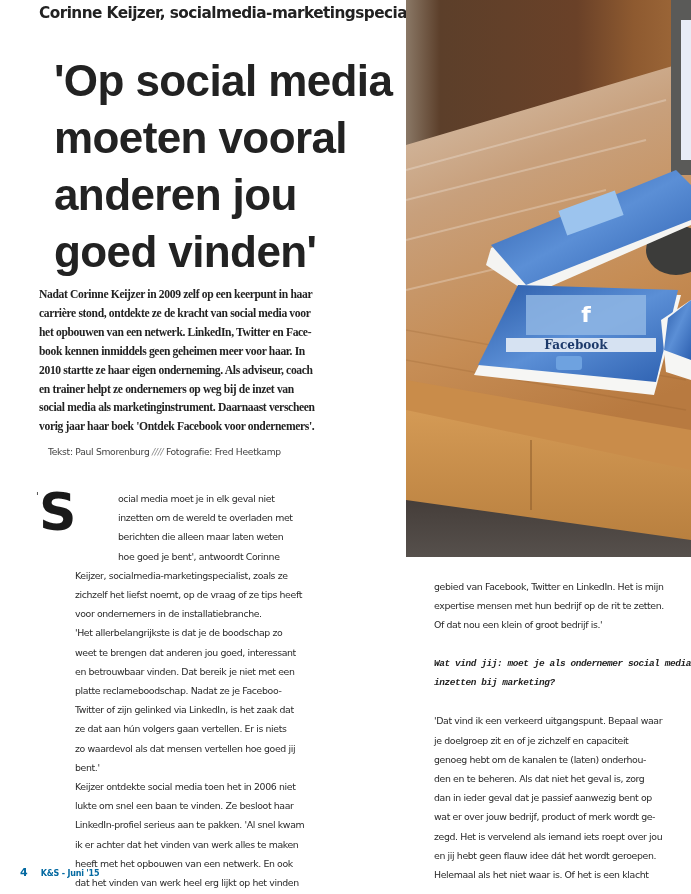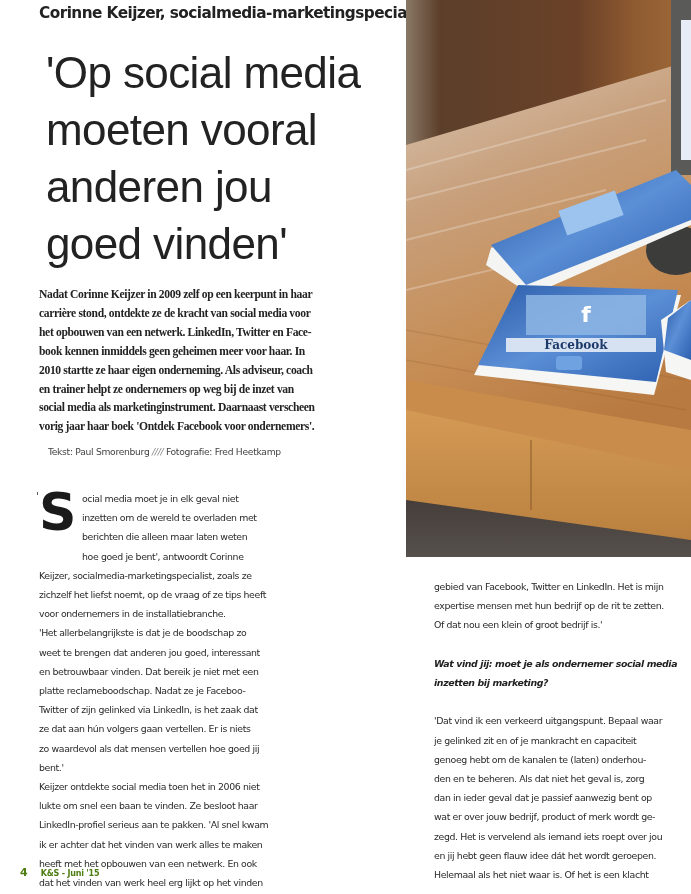--- a/index.html
+++ b/index.html
@@ -9,23 +9,23 @@
     font-family: "DejaVu Sans", sans-serif;
   }
   .kicker {
     position: absolute; left: 39px; top: 4px; width: 370px;
     font-family: "DejaVu Sans", sans-serif; font-weight: bold;
     font-size: 15.3px; letter-spacing: -0.55px; color: #222;
     white-space: nowrap;
   }
   .headline {
     position: absolute; left: 38px; top: 36px; width: 370px;
-    font-family: "Liberation Sans", sans-serif; font-weight: normal;
+    font-family: "Liberation Sans", sans-serif; font-weight: bold;
     font-size: 44px; line-height: 57px; letter-spacing: -0.6px; color: #222;
-    margin: 8px;
+    margin: 16px;
   }
   .headline span { display: block; white-space: nowrap; }
   .intro {
     position: absolute; left: 39px; top: 286px; width: 360px;
     font-family: Liberation Serif, serif; font-weight: bold;
     font-size: 11.6px; line-height: 18.9px; letter-spacing: -0.35px; color: #232323;
   }
   .intro span { display: block; white-space: nowrap; }
   .credits {
     position: absolute; left: 48px; top: 446px;
@@ -35,42 +35,42 @@
   .credits .slashes { color: #888; font-style: italic; }
   .photo {
     position: absolute; left: 406px; top: 0; width: 285px; height: 557px; overflow: hidden;
     background: #a7794d;
   }
   .body-left {
     position: absolute; left: 39px; top: 489px; width: 250px;
     font-family: "DejaVu Sans", sans-serif; font-size: 9.4px; line-height: 19.2px;
     letter-spacing: -0.38px; color: #2a2a2a;
   }
-  .body-left span.l { display: block; white-space: nowrap; }
+  .body-left span.l { display: block; white-space: nowrap; margin-left: 36px; }
   .body-left span.ind { padding-left: 43px; }
   .dropcap-quote {
     position: absolute; left: 36px; top: 491px; font-size: 10px; color: #333;
     font-family: "DejaVu Sans", sans-serif;
   }
   .dropcap {
     position: absolute; left: 39px; top: 482px;
     font-family: "DejaVu Sans", sans-serif; font-weight: bold; font-size: 52px;
     line-height: 60px; color: #1a1a1a;
   }
   .body-right {
     position: absolute; left: 406px; top: 577px; width: 280px;
     font-family: "DejaVu Sans", sans-serif; font-size: 9.4px; line-height: 19.2px;
     letter-spacing: -0.38px; color: #2a2a2a;
   }
   .body-right span.l { display: block; white-space: nowrap; margin-left: 28px; }
-  .body-right .q { font-weight: bold; font-style: italic; color: #222; }
+  .body-right .q { font-weight: bold; font-style: italic; color: #222; font-family: Liberation Mono, monospace; }
   .body-right .gap { height: 19.2px; }
   .footer {
     position: absolute; left: 20px; top: 861px; white-space: nowrap;
-    font-family: "DejaVu Sans", sans-serif; color: #4d7c0f;
+    font-family: "DejaVu Sans", sans-serif; color: #0369a1;
   }
   .footer .num { font-size: 11px; font-weight: bold; margin-right: 8px; }
   .footer .mag { font-size: 8px; font-weight: bold; letter-spacing: -0.2px; }
 </style>
 </head>
 <body>
 
 <div class="kicker">Corinne Keijzer, socialmedia-marketingspecialist:</div>
 
 <h1 class="headline">
@@ -199,21 +199,21 @@
 
 <div class="body-right">
   <span class="l">gebied van Facebook, Twitter en LinkedIn. Het is mijn</span>
   <span class="l">expertise mensen met hun bedrijf op de rit te zetten.</span>
   <span class="l">Of dat nou een klein of groot bedrijf is.'</span>
   <div class="gap"></div>
   <span class="l q">Wat vind jij: moet je als ondernemer social media</span>
   <span class="l q">inzetten bij marketing?</span>
   <div class="gap"></div>
   <span class="l">'Dat vind ik een verkeerd uitgangspunt. Bepaal waar</span>
-  <span class="l">je gelinked zit en of je mankracht en capaciteit</span>
+  <span class="l">je doelgroep zit en of je zichzelf en capaciteit</span>
   <span class="l">genoeg hebt om de kanalen te (laten) onderhou-</span>
   <span class="l">den en te beheren. Als dat niet het geval is, zorg</span>
   <span class="l">dan in ieder geval dat je passief aanwezig bent op</span>
   <span class="l">wat er over jouw bedrijf, product of merk wordt ge-</span>
   <span class="l">zegd. Het is vervelend als iemand iets roept over jou</span>
   <span class="l">en jij hebt geen flauw idee dát het wordt geroepen.</span>
   <span class="l">Helemaal als het niet waar is. Of het is een klacht</span>
 
 </div>
 

